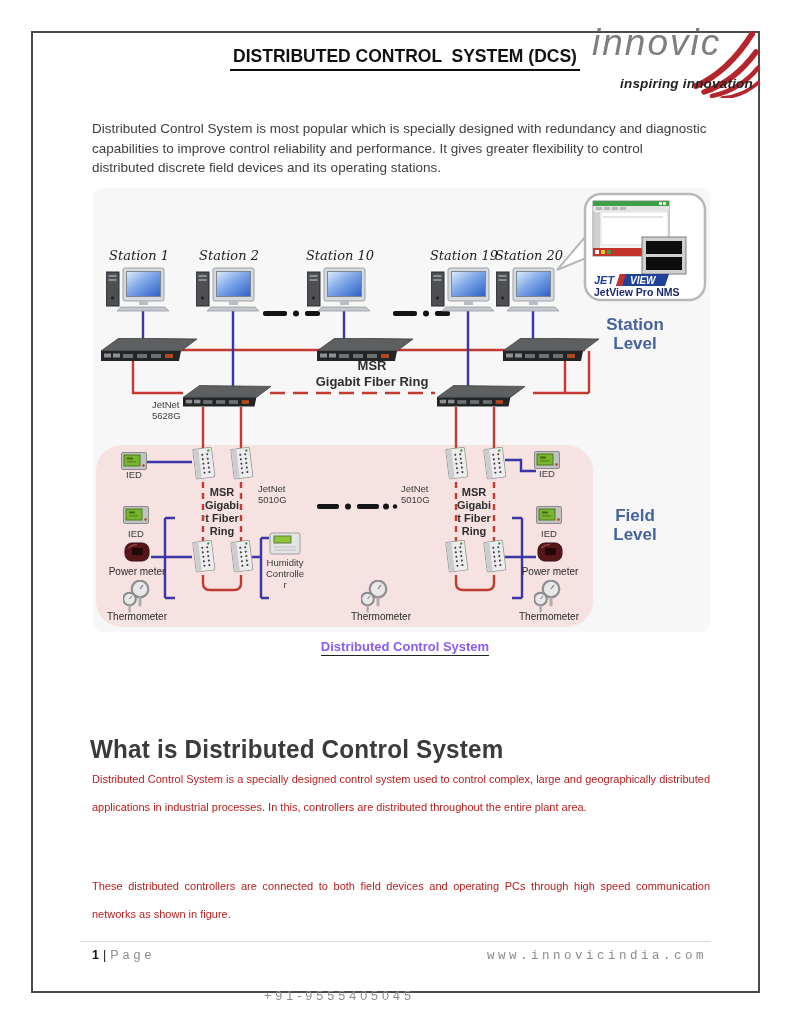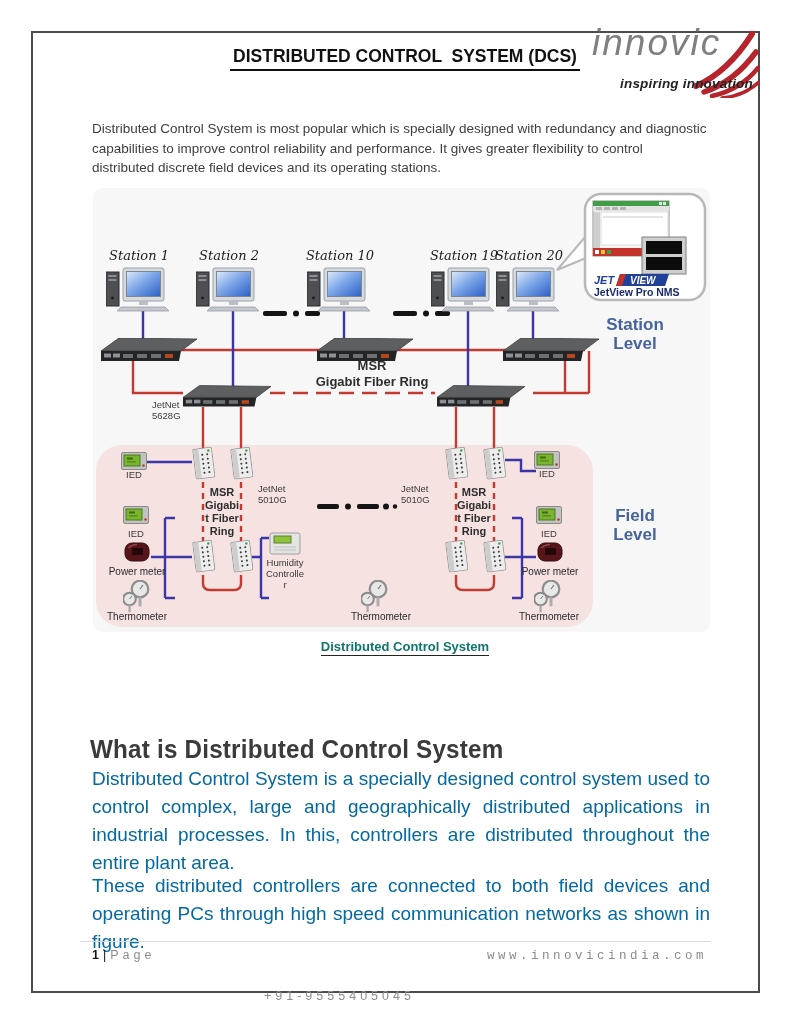--- a/index.html
+++ b/index.html
@@ -18,31 +18,31 @@
         font-weight:400;color:#7f7f7f;letter-spacing:2px;}
   .logo-tagline{position:absolute;left:6px;top:50px;font-size:13.5px;font-style:italic;
         font-weight:700;color:#232323;letter-spacing:0.2px;margin-left:28px;}
   .logo-swoosh{position:absolute;right:0;top:4px;}
 
   
   .para{position:absolute;left:92px;width:616px;font-size:13.5px;line-height:19.5px;
         color:#3e3e3e;}
   .para1{top:119px;}
   .para2{top:670px;}
-  .para-wide{position:absolute;left:92px;width:618px;font-size:19px;line-height:28px;
-        color:#0369a1;text-align:justify;}
+  .para-wide{position:absolute;left:92px;width:618px;font-size:11px;line-height:28px;
+        color:#b91c1c;text-align:justify;}
   .para3{top:765px;}
   .para4{top:872px;}
   .h1{position:absolute;left:90px;top:718px;font-size:25px;font-weight:700;color:#3b3b3b;
         transform:scaleX(0.97);transform-origin:left;letter-spacing:0.2px;}
 
   
   .figure{position:absolute;left:93px;top:188px;width:617px;height:444px;}
   .caption-row{position:absolute;left:0;top:637px;width:100%;text-align:center;}
-  .fig-caption{display:inline-block;font-size:13px;font-weight:700;color:#0f766e;
+  .fig-caption{display:inline-block;font-size:13px;font-weight:700;color:#8b5cf6;
         border-bottom:1.5px solid #222;padding-bottom:1px;}
 
   
   .footer-rule{position:absolute;left:80px;top:941px;width:631px;height:1px;background:#dadada;}
   .footer{position:absolute;left:0;top:948px;width:100%;height:18px;font-size:12.5px;color:#8c8c8c;}
   .f-left{position:absolute;left:92px;top:0;}
   .f-num{font-weight:700;color:#141414;letter-spacing:2px;}
   .f-sep{color:#141414;margin:0 4px 0 2px;}
   .f-word{letter-spacing:4px;color:#8c8c8c;}
   .f-phone{position:absolute;left:264px;top:1px;letter-spacing:4px;margin-top:40px;}

